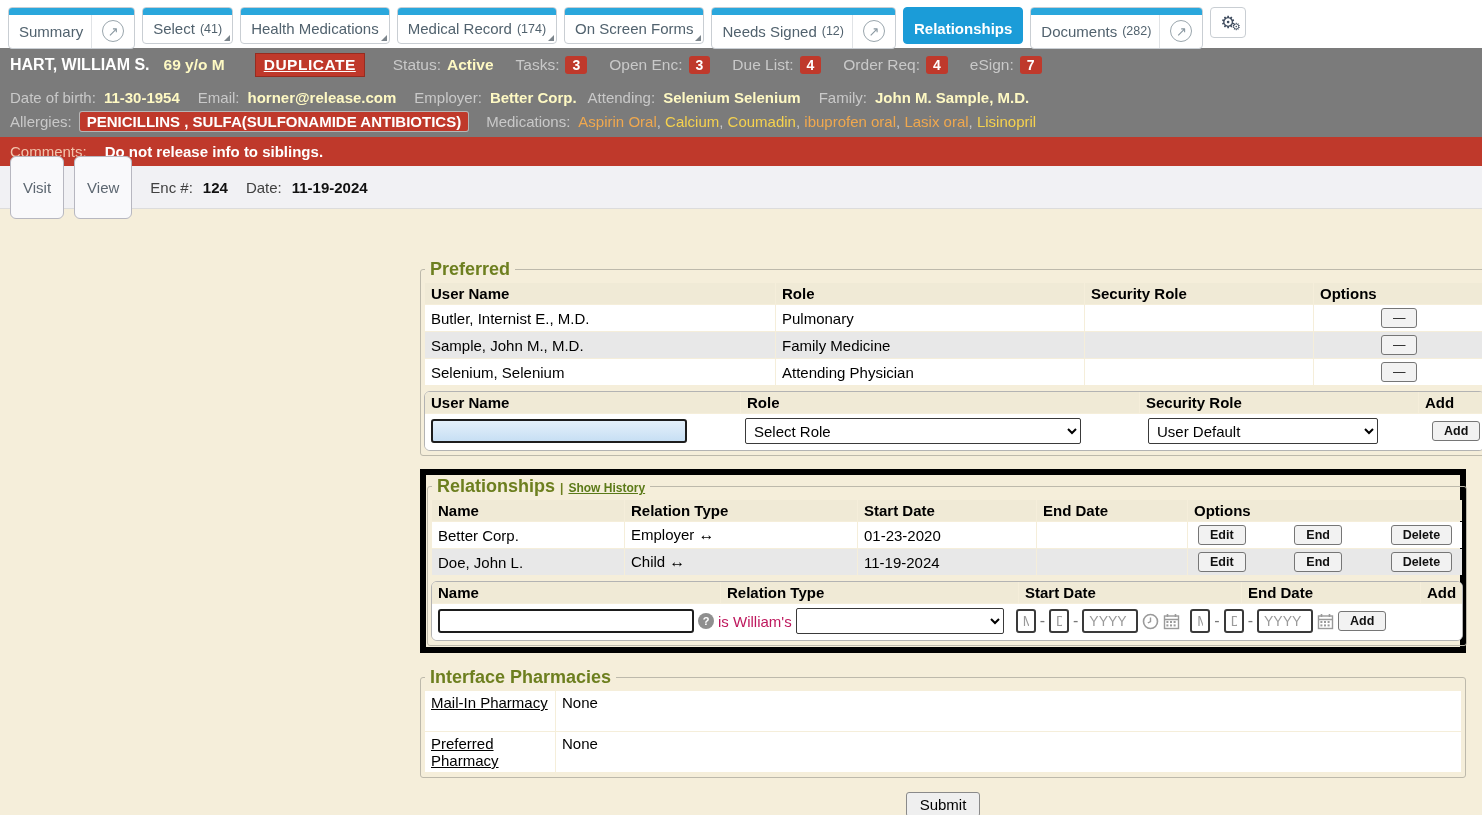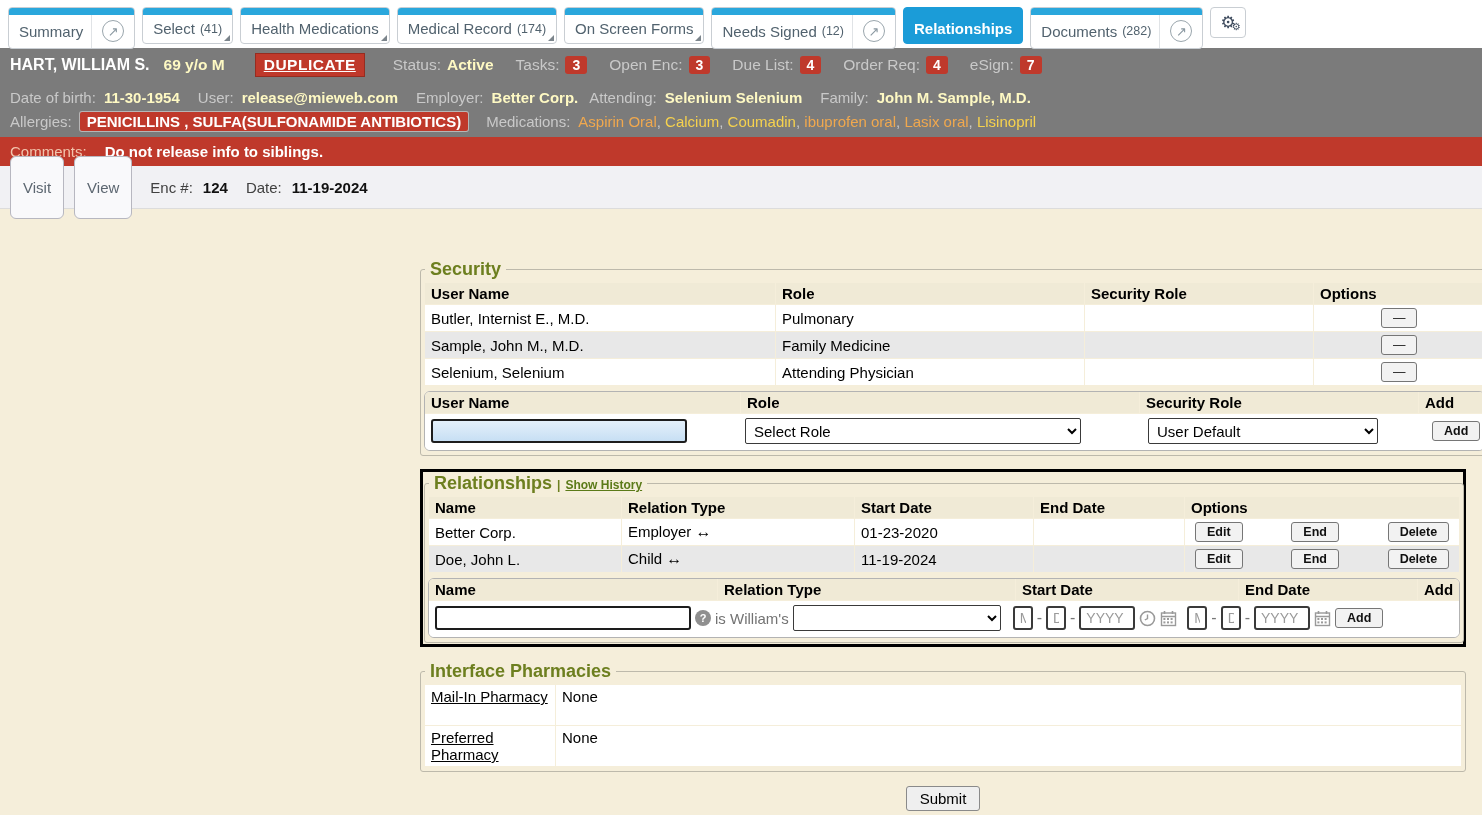--- a/index.html
+++ b/index.html
@@ -80,26 +80,26 @@
   input.plain { width:256px; background:#fff; border-width:2px; }
   input.dt { width:20px; height:24px; border:2px solid #3a3a3a; text-align:left; }
   input.dt.yy { width:56px; }
   input::placeholder { color:#9a9a9a; }
 
   select { height:26px; font-size:15px; border:1px solid #3a3a3a; border-radius:2px; background:#fff;
            color:#000; padding:0 4px; font-family:"Liberation Sans",sans-serif; }
 
   .qicon { width:16px; height:16px; background:#8f8f8f; color:#fff; border-radius:50%; font-size:11px; font-weight:bold;
            display:inline-flex; align-items:center; justify-content:center; flex:0 0 auto; }
-  .hint { color:#737373; font-size:15px; white-space:nowrap; }
+  .hint { color:#be185d; font-size:15px; white-space:nowrap; }
   .dash { color:#777; }
 
   .iconbtn { display:inline-flex; align-items:center; cursor:pointer; }
 
-  .highlight { border:3px solid #000000; padding:1px; margin:13px 0 14px 0; background:#f5eeda; }
+  .highlight { border:6px solid #000000; padding:1px; margin:13px 0 14px 0; background:#f5eeda; }
 
   .rel-arrow { font-weight:bold; font-size:16px; }
 
   .optcell { display:flex; justify-content:space-between; padding:0 4px; }
 
   .pharm-label { width:130px; background:#efe9d4; }
   .pharm-link { color:#000; text-decoration:underline; cursor:pointer; font-size:15px; }
   .pharm-none { color:#444; }
   td.topalign { vertical-align:top; }
 
@@ -206,22 +206,22 @@
   <span class="kv" style="margin-left:8px;">
     <span class="plabel">eSign:</span>
     <span class="badge">7</span>
   </span>
 </div>
 
 <div class="pbar2">
   <div class="pline">
     <span class="plabel">Date of birth:</span>
     <span class="pvalue">11-30-1954</span>
-    <span class="plabel" style="margin-left:10px;">User:</span>
-    <span class="pvalue">release@mieweb.com</span>
+    <span class="plabel" style="margin-left:10px;">Email:</span>
+    <span class="pvalue">horner@release.com</span>
     <span class="plabel" style="margin-left:10px;">Employer:</span>
     <span class="pvalue">Better Corp.</span>
     <span class="plabel" style="margin-left:3px;">Attending:</span>
     <span class="pvalue">Selenium Selenium</span>
     <span class="plabel" style="margin-left:10px;">Family:</span>
     <span class="pvalue">John M. Sample, M.D.</span>
   </div>
   <div class="pline">
     <span class="plabel">Allergies:</span>
     <span class="allergybox">PENICILLINS , SULFA(SULFONAMIDE ANTIBIOTICS)</span>
@@ -240,21 +240,21 @@
   <button class="encbtn">View</button>
   <span class="enclabel">Enc #:</span>
   <span class="encvalue">124</span>
   <span class="enclabel">Date:</span>
   <span class="encvalue">11-19-2024</span>
 </div>
 
 <div class="content">
 
   <fieldset>
-    <legend>Security</legend>
+    <legend>Preferred</legend>
     <table class="grid">
       <tbody>
           <tr>
         <th style="width:350px;">User Name</th>
         <th style="width:308px;">Role</th>
         <th style="width:228px;">Security Role</th>
         <th class="c">Options</th>
       </tr>
       <tr>
         <td>Butler, Internist E., M.D.</td>

